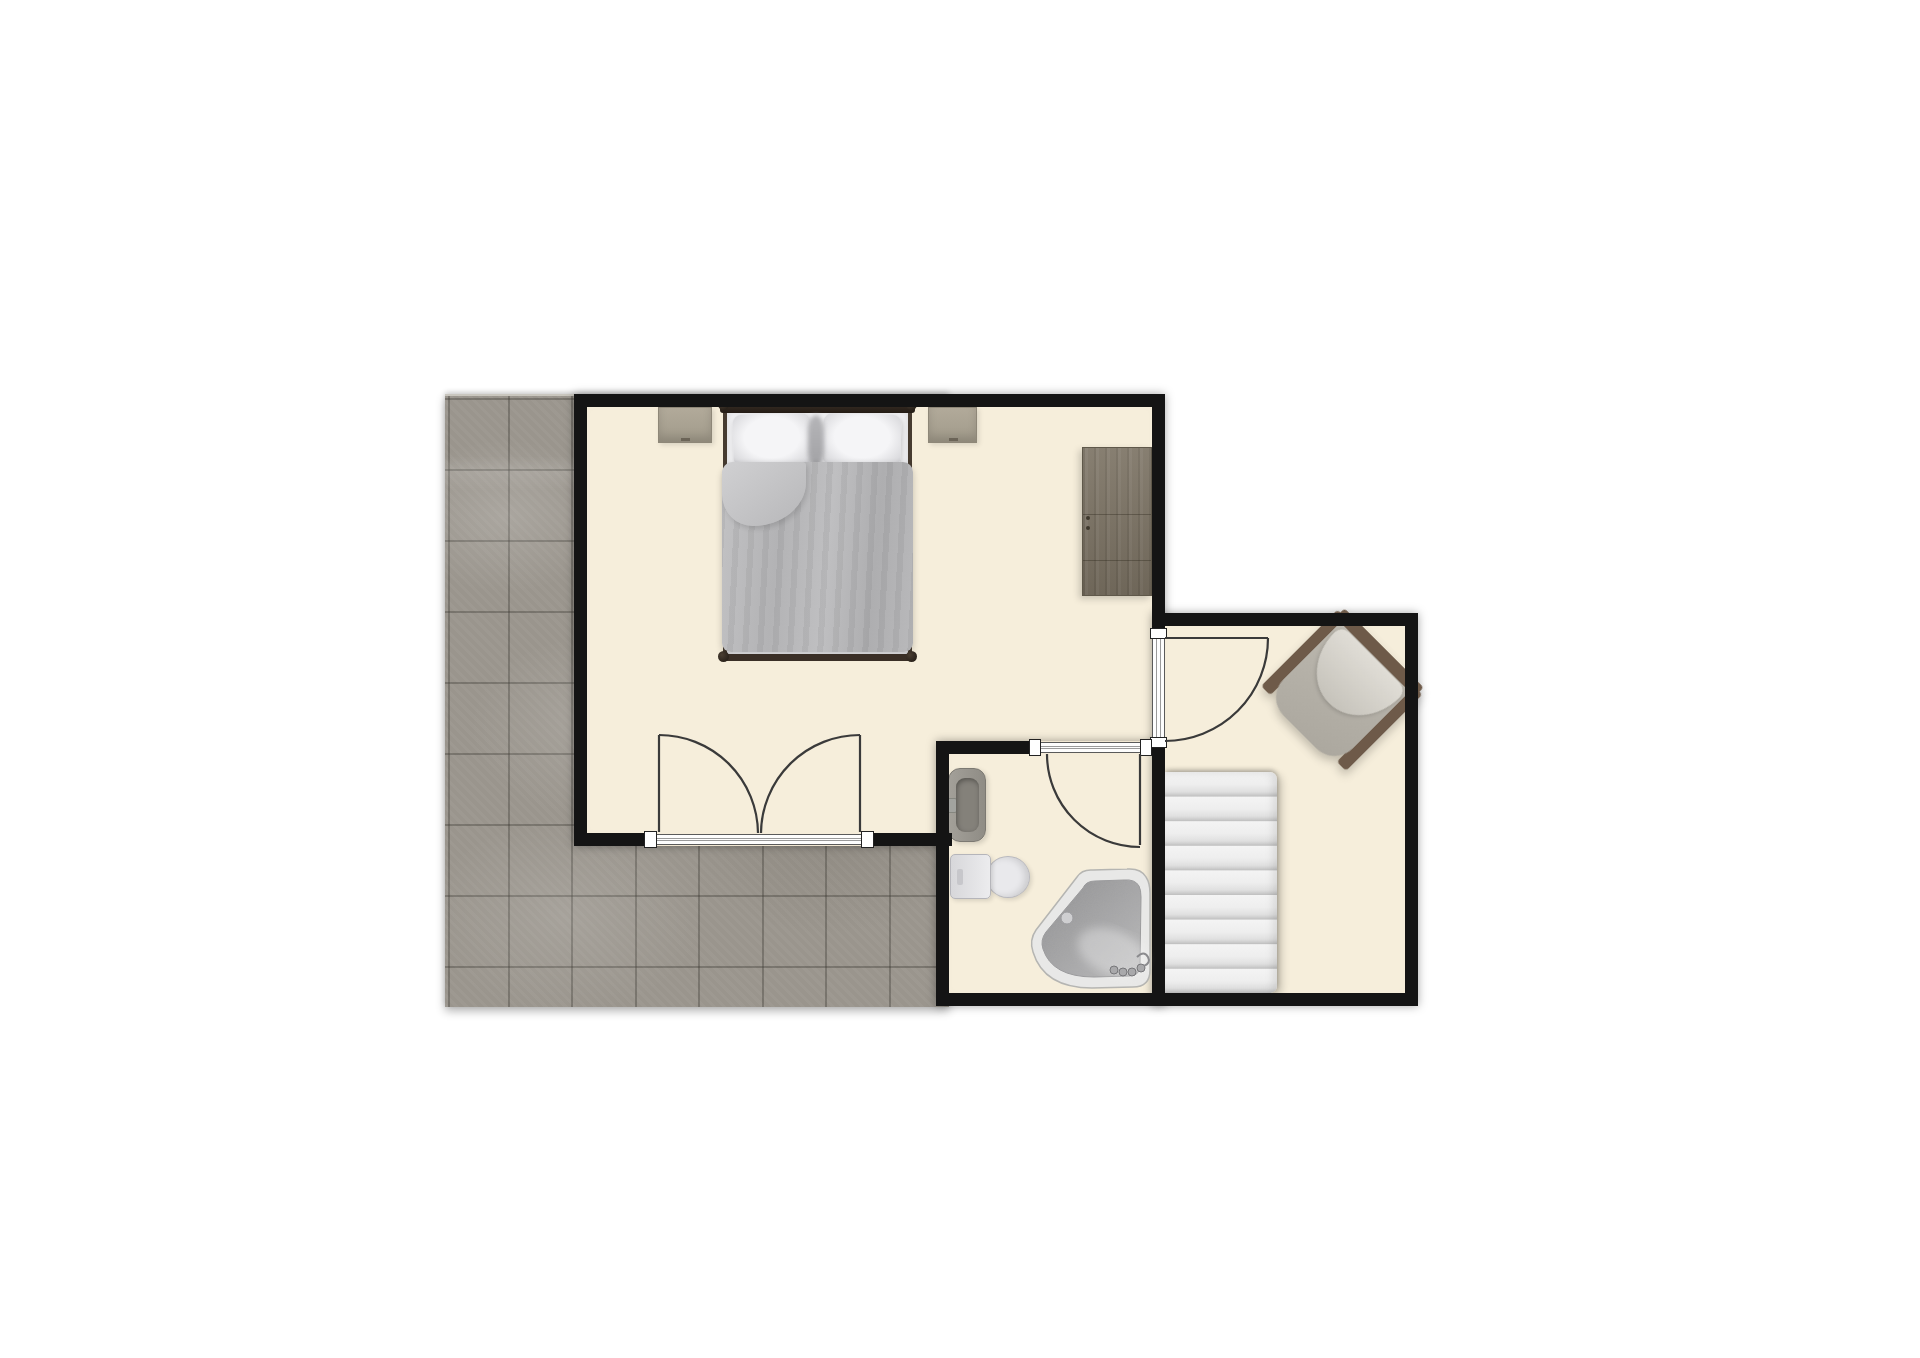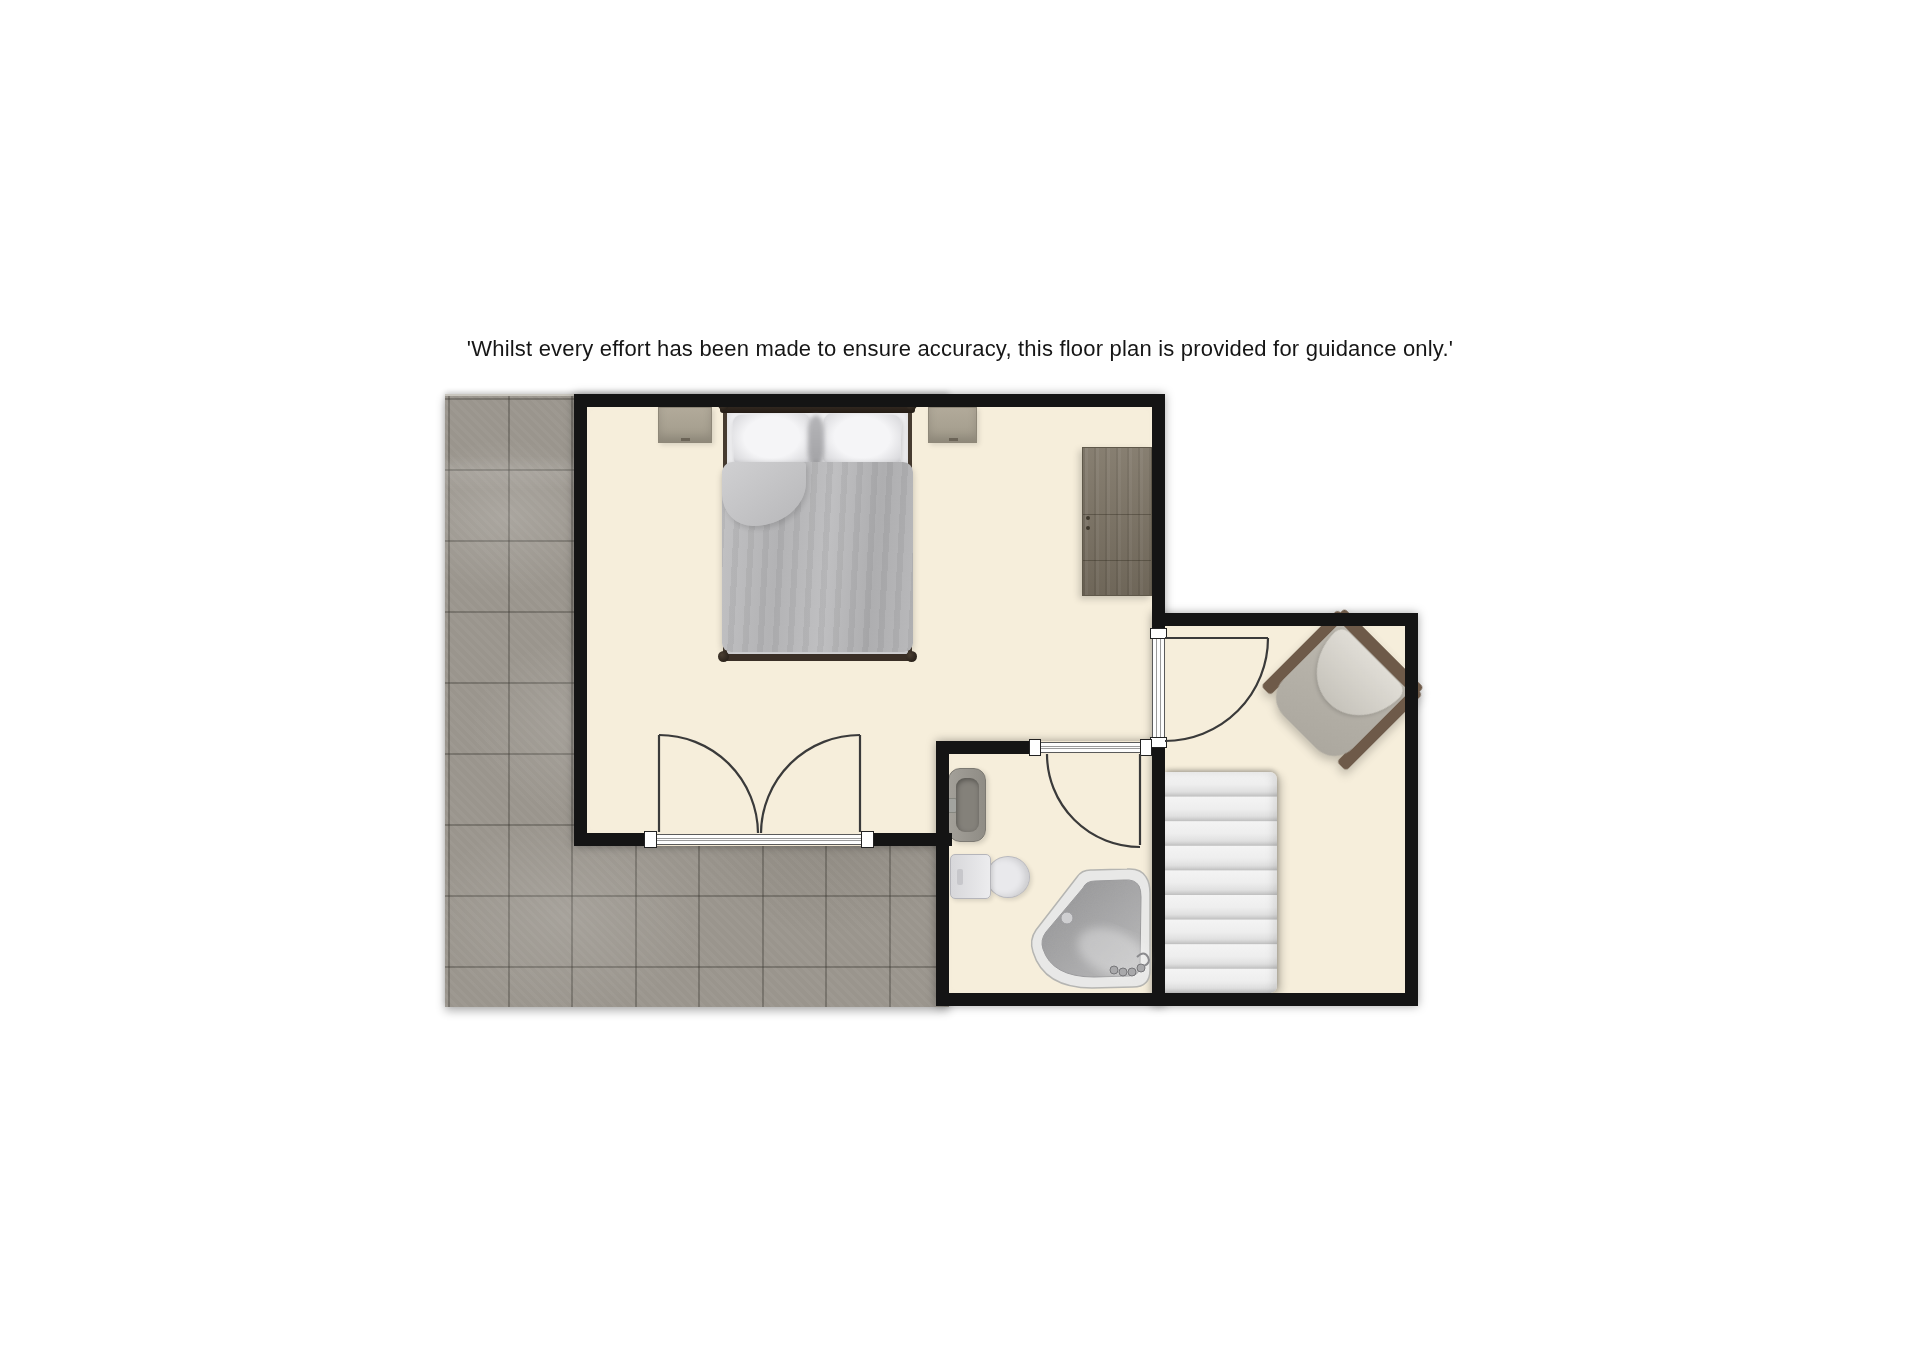--- a/index.html
+++ b/index.html
@@ -111,21 +111,20 @@
   #toilet-tank .btn{position:absolute;left:6px;top:14px;width:6px;height:16px;background:#c7c7cb;border-radius:2px;}
 
   svg{display:block;}
   #overlay{left:0;top:0;pointer-events:none;}
 </style>
 </head>
 <body>
 
 <div id="canvas">
 
-  <div class="abs" id="disclaimer">'Whilst every effort has been made to ensure accuracy, this floor plan is provided for guidance only.'</div>
 
   <div class="abs" id="tiles"></div>
 
   <div class="abs floor" id="bedroom-floor"></div>
   <div class="abs floor" id="bathroom-floor"></div>
   <div class="abs floor" id="landing-floor"></div>
 
   <div class="abs" id="bed">
     <div class="mattress"></div>
     <div class="rail" style="left:3px;"></div>

